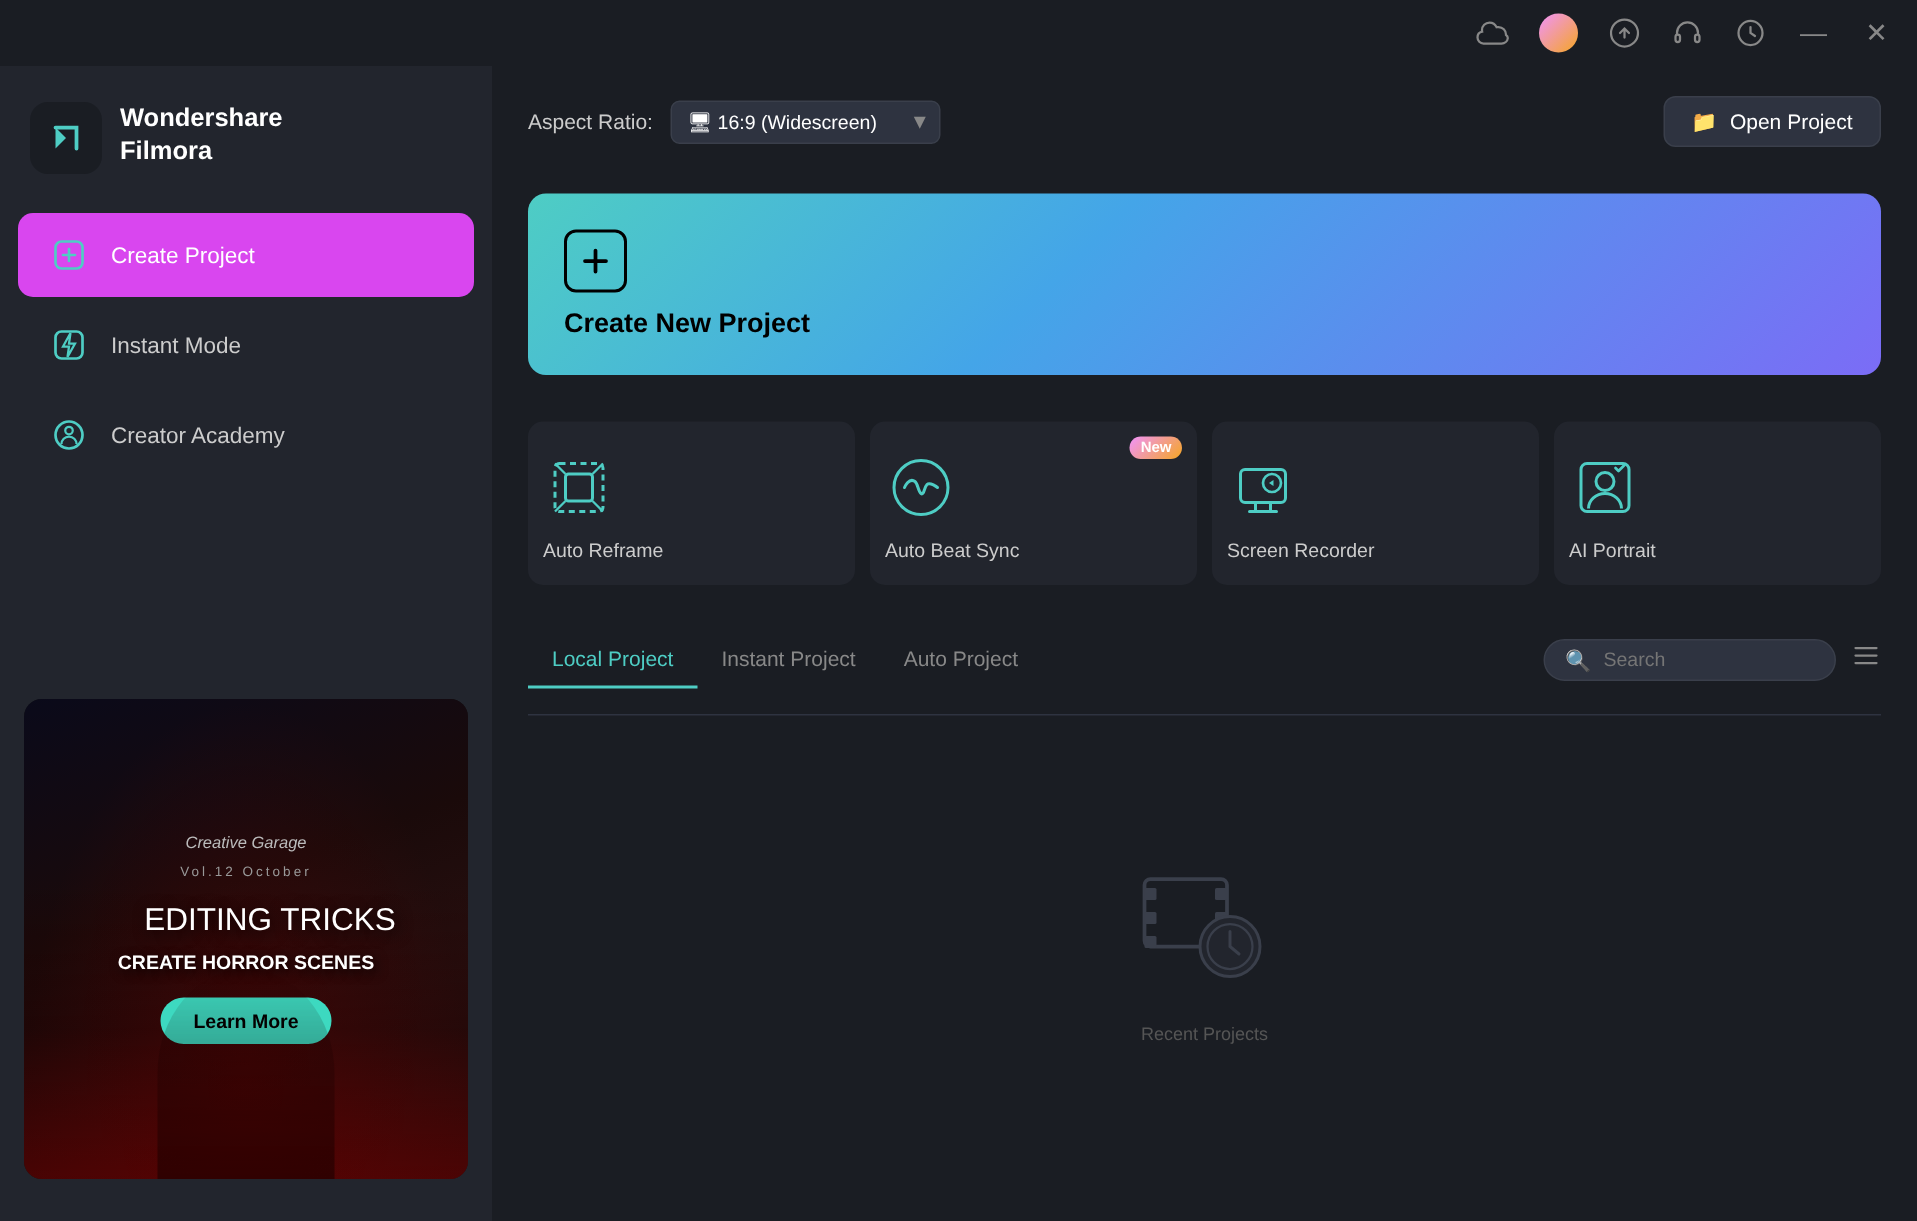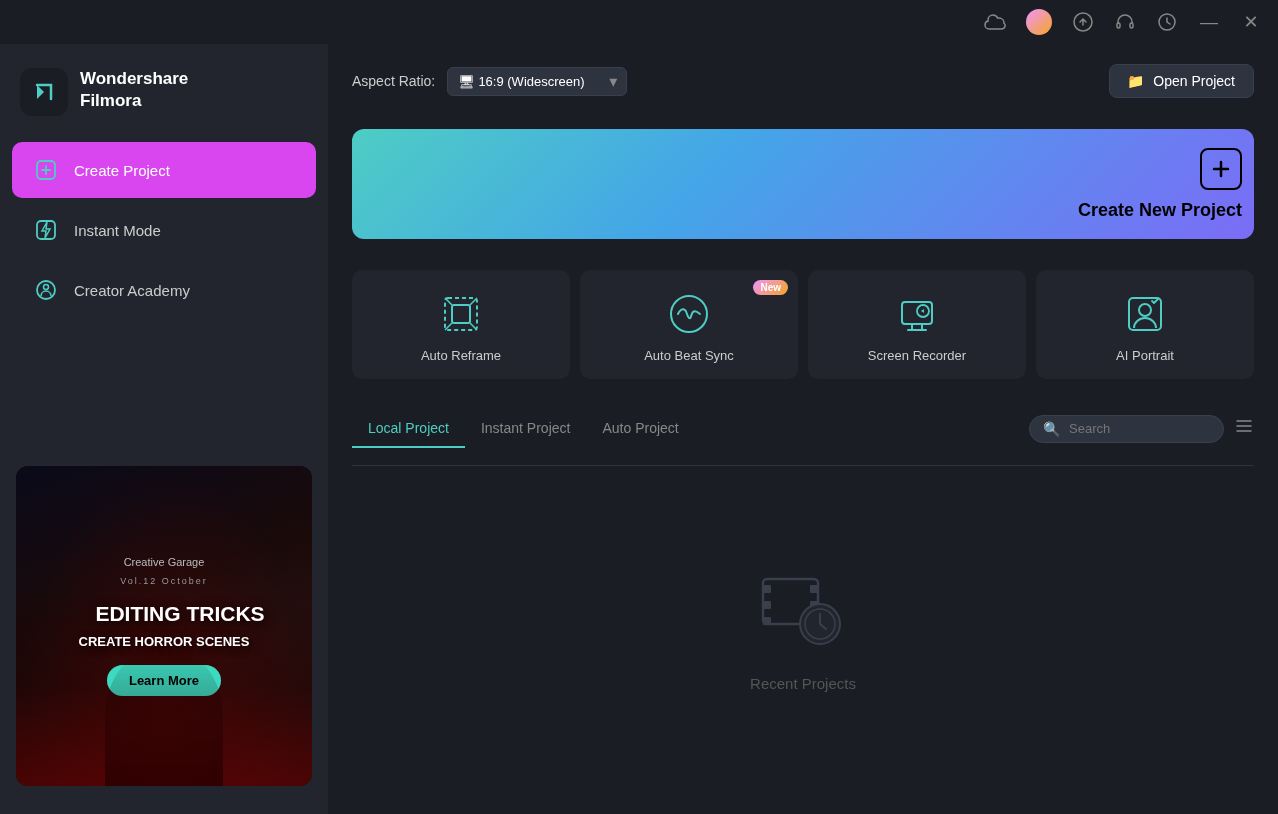--- a/index.html
+++ b/index.html
@@ -208,24 +208,24 @@
       color: #fff;
       padding: 8px 18px;
       font-size: 14px;
       cursor: pointer;
     }
 
     
     .create-banner {
       border-radius: 12px;
       background: linear-gradient(135deg, #4ecdc4 0%, #44a5e8 40%, #7b6cf6 100%);
-      padding: 12px;
-      display: flex;
-      flex-direction: column;
-      align-items: flex-end;
+      padding: 24px;
+      display: flex;
+      flex-direction: column;
+      align-items: flex-start;
       justify-content: center;
       gap: 10px;
       cursor: pointer;
       min-height: 110px;
       flex-shrink: 0;
     }
     .create-plus-icon {
       width: 42px;
       height: 42px;
       border: 2.5px solid #000;
@@ -249,21 +249,21 @@
       grid-template-columns: repeat(4, 1fr);
       gap: 10px;
       flex-shrink: 0;
     }
     .feature-card {
       background: #22252d;
       border-radius: 10px;
       padding: 20px 10px 16px;
       display: flex;
       flex-direction: column;
-      align-items: center;
+      align-items: flex-start;
       gap: 10px;
       cursor: pointer;
       position: relative;
     }
     .feature-icon {
       width: 48px;
       height: 48px;
       display: flex;
       align-items: center;
       justify-content: center;
@@ -356,21 +356,21 @@
       align-items: center;
       justify-content: center;
       gap: 16px;
     }
     .empty-icon {
       width: 90px;
       height: 90px;
       position: relative;
     }
     .empty-label {
-      font-size: 15px;
+      font-size: 12px;
       color: #555;
     }
   </style>
 </head>
 <body>
 
 <div class="titlebar">
   <div class="titlebar-icon">
     <svg width="22" height="16" viewBox="0 0 22 16" fill="none">
       <path d="M17 15H5C2.8 15 1 13.2 1 11C1 9.1 2.3 7.5 4.1 7.1C4 6.7 4 6.4 4 6C4 3.2 6.2 1 9 1C11.1 1 12.9 2.3 13.7 4.1C14.1 4 14.5 4 15 4C17.8 4 20 6.2 20 9C20 9.1 20 9.2 20 9.3C20.7 9.7 21.2 10.5 21.2 11.4C21 13.4 19.2 15 17 15Z" stroke="#888" stroke-width="1.5" fill="none"></path>
@@ -447,23 +447,23 @@
       </div>
       <span>Creator Academy</span>
     </div>
 
     <div class="promo-card">
       <div class="promo-bg"></div>
 
       <div style="position:absolute;bottom:0;left:0;right:0;height:200px;background:linear-gradient(to top, rgba(80,0,0,0.8) 0%, rgba(30,0,0,0.5) 50%, transparent 100%);"></div>
       <div style="position:absolute;top:0;left:0;right:0;bottom:0;background:radial-gradient(ellipse at 50% 80%, rgba(120,0,0,0.3) 0%, transparent 70%);"></div>
       <div class="promo-content">
-        <div style="font-size:11px;color:#bbb;text-align:center;">Creative Garage</div>
+        <div style="font-size:11px;color:#bbb;font-style:italic;text-align:center;">Creative Garage</div>
         <div style="font-size:9px;color:#999;letter-spacing:2px;text-align:center;">Vol.12 October</div>
-        <div style="margin-top:8px;font-size:21px;font-weight:700;color:#fff;text-align:center;text-shadow:2px 2px 10px rgba(0,0,0,0.9);line-height:1.15;margin-left:32px;">EDITING TRICKS</div>
+        <div style="margin-top:8px;font-size:21px;font-weight:400;color:#fff;text-align:center;text-shadow:2px 2px 10px rgba(0,0,0,0.9);line-height:1.15;margin-left:32px;">EDITING TRICKS</div>
         <div style="font-size:13px;font-weight:700;color:#fff;text-align:center;text-shadow:2px 2px 8px rgba(0,0,0,0.9);">CREATE HORROR SCENES</div>
         <button class="promo-btn">Learn More</button>
       </div>
 
       <div style="position:absolute;bottom:0;left:50%;transform:translateX(-50%);width:100%;height:160px;overflow:hidden;opacity:0.6;">
         <div style="position:absolute;bottom:0;left:30%;width:40%;height:140px;background:linear-gradient(to top, #1a0000, transparent);border-radius:50% 50% 0 0;"></div>
       </div>
     </div>
   </div>
 

